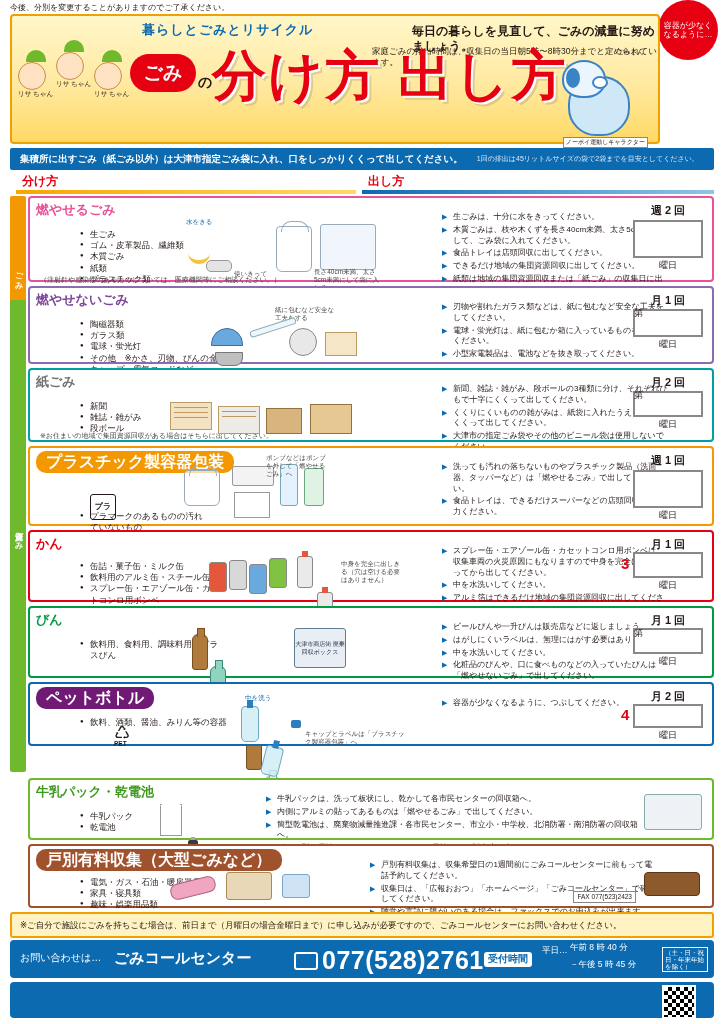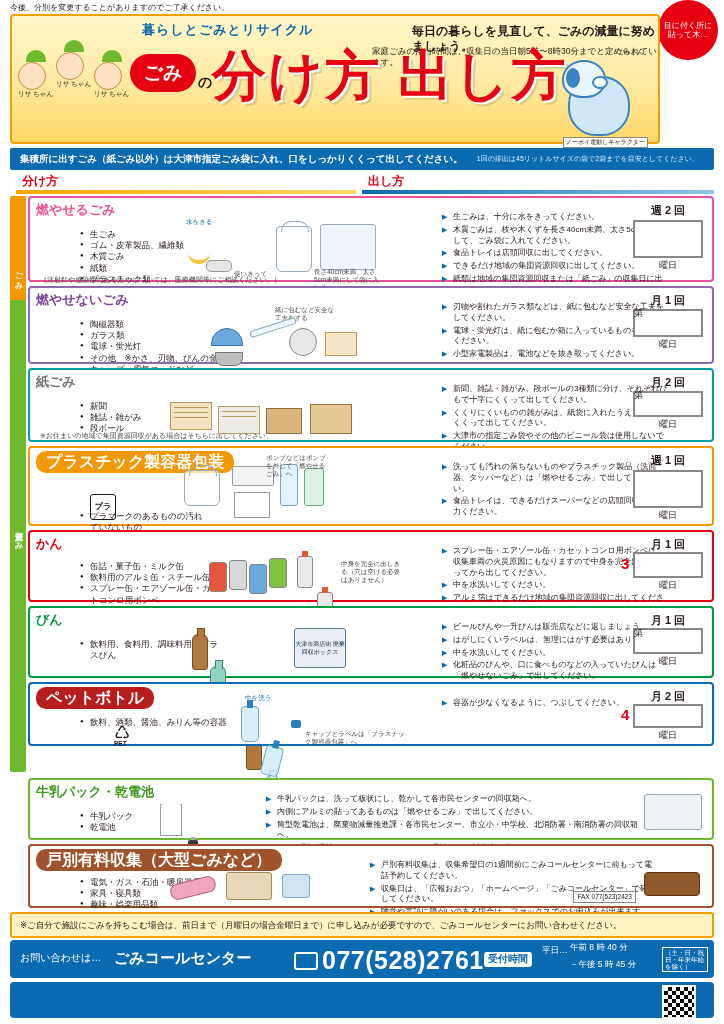--- a/index.html
+++ b/index.html
@@ -113,21 +113,21 @@
   .t-bin .rlabel{color:#009944;}
   .t-pet{border-color:#0b6ab0;}
   .t-pet .rlabel{color:#0b6ab0;}
   .t-milk{border-color:#6fba2c;}
   .t-milk .rlabel{color:#3f9a1e;}
   .t-oyu{border-color:#a0522d;}
   .t-oyu .rlabel{color:#8a4b22;}
 
   .pill{display:inline-block;border-radius:10px;padding:1px 10px;color:#fff;font-size:16px;font-weight:bold;}
   .pill.plastic{background:#f39800;}
-  .pill.pet{background:#b91c1c;}
+  .pill.pet{background:#701a75;}
   .pill.oyu{background:#a0522d;}
 
   
   .ill{position:absolute;}
   .bag{width:34px;height:44px;background:rgba(255,255,255,.65);border:1.5px solid #9ab;border-radius:4px 4px 6px 6px;}
   .bag:before{content:"";position:absolute;left:4px;top:-6px;width:26px;height:10px;border:1.5px solid #9ab;border-bottom:none;border-radius:10px 10px 0 0;}
   .can{width:16px;height:28px;background:#d8d8d8;border:1.3px solid #888;border-radius:3px;}
   .can.red{background:#e4573c;}
   .can.blue{background:#6aa9dd;}
   .can.green{background:#7fc241;}
@@ -177,21 +177,21 @@
   .qr{position:absolute;right:18px;width:30px;height:30px;background:
      repeating-conic-gradient(#000 0 25%, #fff 0 50%) 0 0/8px 8px;border:2px solid #fff;}
   .tiny{font-size:6.5px;}
 </style>
 </head>
 <body>
 
 <div class="page">
 
   <div class="top-notice">今後、分別を変更することがありますのでご了承ください。</div>
-  <div class="corner-badge">目に付く所に貼って木…</div>
+  <div class="corner-badge">容器が少なくなるように…</div>
 
   <div class="header">
     <div class="header-lead">暮らしとごみとリサイクル</div>
     <div class="header-lead2">毎日の暮らしを見直して、ごみの減量に努めましょう。</div>
     <div class="header-lead3">家庭ごみの排出時間は、収集日の当日朝5時〜8時30分までと定められています。</div>
 
     <div class="mascot" style="left:6px;top:34px;">
       <div class="cap"></div>
       <div class="face"></div>
       <div class="lbl">リサ

